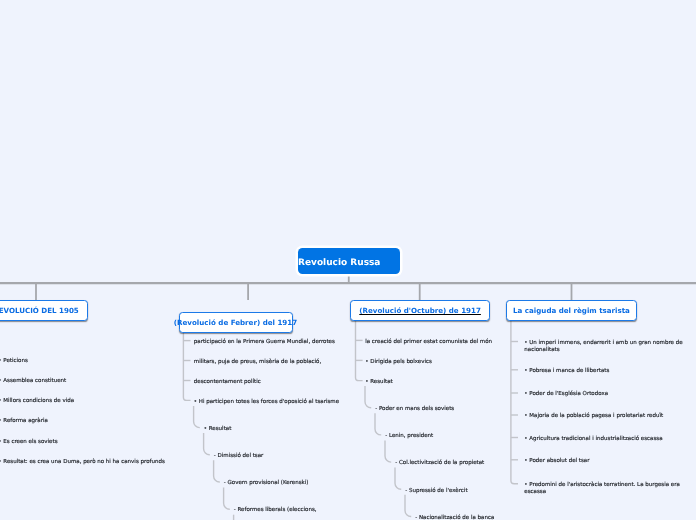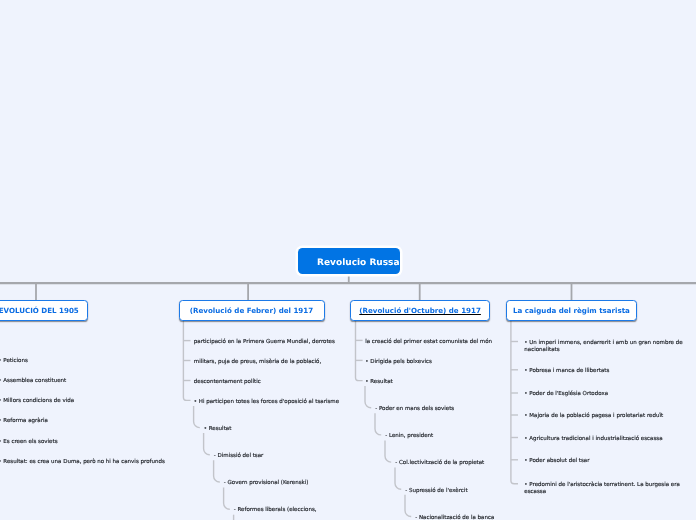--- a/index.html
+++ b/index.html
@@ -3,21 +3,21 @@
 <meta charset="utf-8">
 <style>
   html,body{margin:0;padding:0;}
   body{width:696px;height:520px;overflow:hidden;background:#eff3fd;
        font-family:"DejaVu Sans",sans-serif;
        -webkit-font-smoothing:antialiased;text-rendering:geometricPrecision;}
   #stage{position:relative;width:696px;height:520px;overflow:hidden;background:#eff3fd;}
   #wires{position:absolute;left:0;top:0;width:696px;height:520px;}
   .root-node{position:absolute;background:#0174e4;border-radius:4.5px;
       box-shadow:0 0 0 2.5px #ffffff;
-      display:flex;align-items:center;justify-content:flex-end;}
+      display:flex;align-items:center;justify-content:flex-start;}
   .root-label{color:#ffffff;font-size:9px;font-weight:bold;white-space:nowrap;position:relative;top:2.3px;}
   .branch-node{position:absolute;background:#ffffff;border:1.4px solid #1c7ae8;border-radius:3.6px;
       box-sizing:border-box;display:flex;align-items:center;justify-content:center;
       box-shadow:0 1px 1.2px rgba(0,0,0,.45);}
   .branch-title{color:#0a6ce3;font-size:7.1px;font-weight:bold;white-space:nowrap;}
   .leaf{position:absolute;font-size:5.5px;line-height:6.9px;color:#1d2026;text-align:left;
         -webkit-text-stroke:0.16px #1d2026;}
 </style>
 </head>
 <body>
@@ -66,21 +66,21 @@
   </div>
   <div class="branch-node" style="left:-15.5px;top:300px;width:103px;height:20.5px;">
     <span class="branch-title">REVOLUCIÓ DEL 1905</span>
   </div>
   <div class="leaf" style="left:-1.7px;top:357.85px;width:170px;">• Peticions</div>
   <div class="leaf" style="left:-1.7px;top:378.05px;width:170px;">• Assemblea constituent</div>
   <div class="leaf" style="left:-1.7px;top:398.25px;width:170px;">• Millors condicions de vida</div>
   <div class="leaf" style="left:-1.7px;top:418.45px;width:170px;">• Reforma agrària</div>
   <div class="leaf" style="left:-1.7px;top:438.55px;width:170px;">• Es creen els soviets</div>
   <div class="leaf" style="left:-1.7px;top:458.75px;width:170px;">• Resultat: es crea una Duma, però no hi ha canvis profunds</div>
-  <div class="branch-node" style="left:178.5px;top:300px;width:146px;height:20.5px;">
+  <div class="branch-node" style="left:178.5px;top:312px;width:114px;height:20.5px;">
     <span class="branch-title">(Revolució de Febrer) del 1917</span>
   </div>
   <div class="leaf" style="left:193.8px;top:338.85px;width:170px;">participació en la Primera Guerra Mundial, derrotes</div>
   <div class="leaf" style="left:193.8px;top:358.75px;width:170px;">militars, puja de preus, misèria de la població,</div>
   <div class="leaf" style="left:193.8px;top:378.75px;width:170px;">descontentament polític</div>
   <div class="leaf" style="left:193.8px;top:398.65px;width:170px;">• Hi participen totes les forces d'oposició al tsarisme</div>
   <div class="leaf" style="left:203.8px;top:425.85px;width:170px;">• Resultat</div>
   <div class="leaf" style="left:213.8px;top:453.05px;width:170px;">- Dimissió del tsar</div>
   <div class="leaf" style="left:223.8px;top:480.25px;width:170px;">- Govern provisional (Kerenski)</div>
   <div class="leaf" style="left:233.8px;top:507.45px;width:170px;">- Reformes liberals (eleccions,</div>

